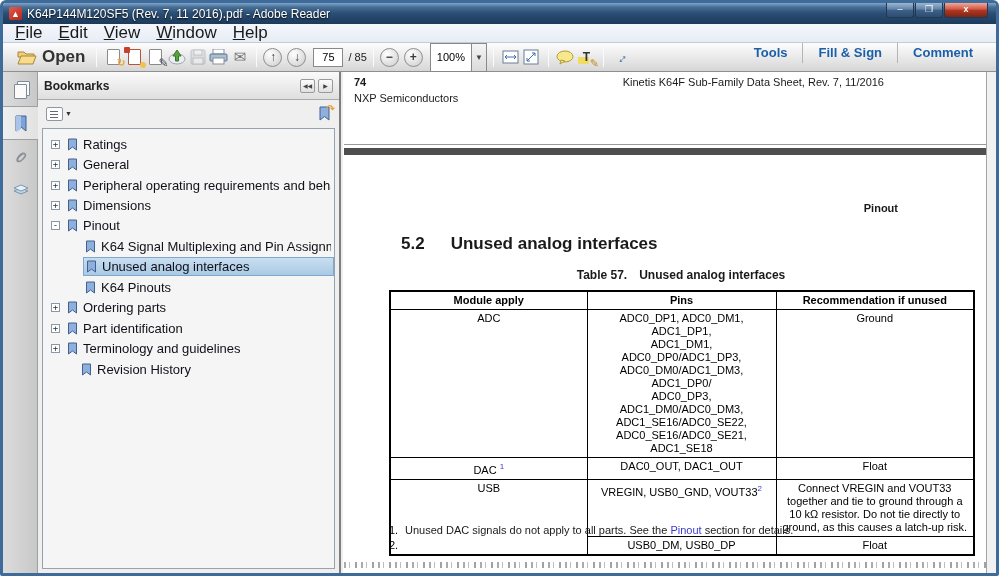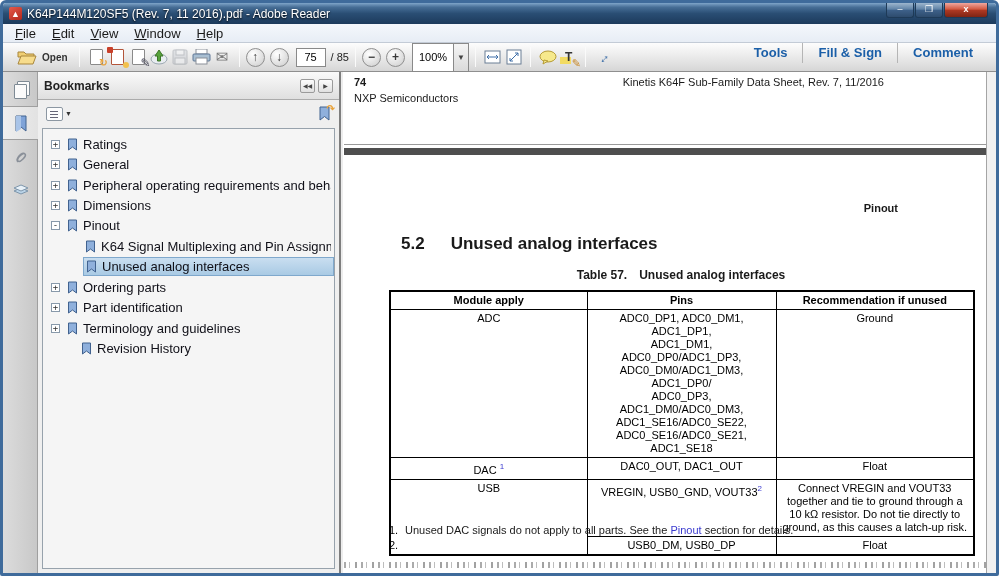--- a/index.html
+++ b/index.html
@@ -16,30 +16,30 @@
   .win-controls { position:absolute; top:0; right:8px; display:flex; gap:1px; }
   .wc { height:15px; border:1px solid #1E3A57; border-top:none; border-radius:0 0 3px 3px;
     background:linear-gradient(180deg,#9DB6CE 0%,#5F82A6 45%,#3E618A 50%,#2E4C6E 100%);
     color:#fff; font-size:9px; line-height:13px; text-align:center; cursor:pointer; }
   .wc.min,.wc.max { width:28px; }
   .wc.close { width:44px; background:linear-gradient(180deg,#F0A8A0 0%,#D3573F 45%,#B03A24 50%,#7E2414 100%); font-weight:bold; }
 
   
   .menubar { position:absolute; top:21px; left:0; right:0; height:19px; background:linear-gradient(#F4F7FC,#E7EDF5);
     border-bottom:1px solid #C3CBD6; display:flex; align-items:center; padding-left:4px; }
-  .mi { display:inline-block; font-size:13px; color:#1A1A1A; padding:2px 8px; cursor:default; }
+  .mi { display:inline-block; font-size:17px; color:#1A1A1A; padding:2px 8px; cursor:default; }
   .mi::first-letter { text-decoration:underline; }
 
   
   .toolbar { position:absolute; top:40px; left:0; right:0; height:29px;
     background:linear-gradient(#FDFDFD,#E8E8E8 55%,#D6D6D6); border-bottom:1px solid #8F8F8F;
     display:flex; align-items:center; padding:0 8px; }
   .tb-sep { width:1px; height:20px; background:#ABABAB; border-right:1px solid #FAFAFA; margin:0 6px; }
   .tb-btn { display:flex; align-items:center; gap:5px; padding:2px 5px; border-radius:3px; cursor:pointer; }
-  .open-label { font-size:10px; font-weight:bold; color:#333; }
+  .open-label { font-size:17px; font-weight:bold; color:#333; }
   .icon20 { width:21px; height:20px; display:inline-flex; align-items:center; justify-content:center; position:relative; }
   .page-ico { width:13px; height:16px; background:#fff; border:1px solid #8A8A8A; border-radius:1px; position:relative; }
   .badge { position:absolute; font-size:10px; line-height:10px; }
   .circ-btn { width:19px; height:19px; border-radius:50%; border:1px solid #8F8F8F;
     background:radial-gradient(circle at 35% 30%,#FFFFFF,#DBDBDB 70%,#C8C8C8);
     display:inline-flex; align-items:center; justify-content:center;
     font-size:12px; font-weight:bold; color:#3A3A3A; cursor:pointer; }
   .page-input { width:30px; height:19px; border:1px solid #898989; background:#fff; font-size:11px; text-align:center;
     font-family:"Liberation Sans",sans-serif; }
   .page-total { font-size:11px; color:#222; margin-left:5px; }
@@ -347,20 +347,29 @@
           <span class="bm-label">K64 Signal Multiplexing and Pin Assignments</span>
             </span>
         </div>
         <div class="bm-item lvl1 selected">
           <span class="toggle"></span>
           <span class="bm-sel">
               <svg class="ribbon" width="11" height="13" viewBox="0 0 11 13">
                 <path d="M1.5 1 h8 v11 l-4-3 -4 3 z" fill="#8FB0DC" stroke="#41628F"></path>
               </svg>
           <span class="bm-label">Unused analog interfaces</span>
+            </span>
+        </div>
+        <div class="bm-item lvl1">
+          <span class="toggle"></span>
+          <span class="bm-sel">
+              <svg class="ribbon" width="11" height="13" viewBox="0 0 11 13">
+                <path d="M1.5 1 h8 v11 l-4-3 -4 3 z" fill="#8FB0DC" stroke="#41628F"></path>
+              </svg>
+          <span class="bm-label">K64 Pinouts</span>
             </span>
         </div>
         <div class="bm-item lvl0">
           <span class="toggle">+</span>
           <span class="bm-sel">
               <svg class="ribbon" width="11" height="13" viewBox="0 0 11 13">
                 <path d="M1.5 1 h8 v11 l-4-3 -4 3 z" fill="#8FB0DC" stroke="#41628F"></path>
               </svg>
           <span class="bm-label">Ordering parts</span>
             </span>

